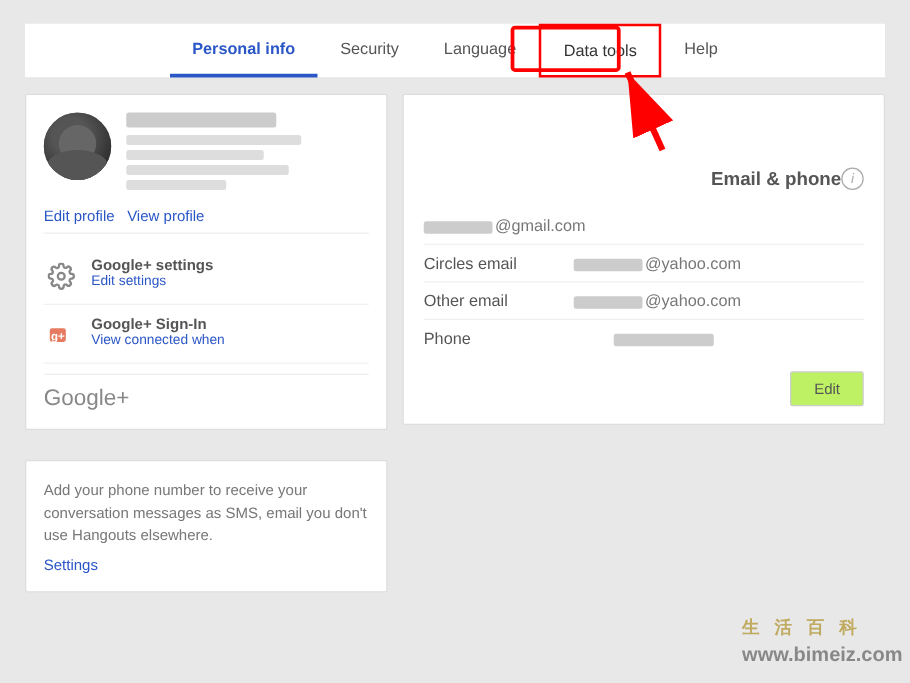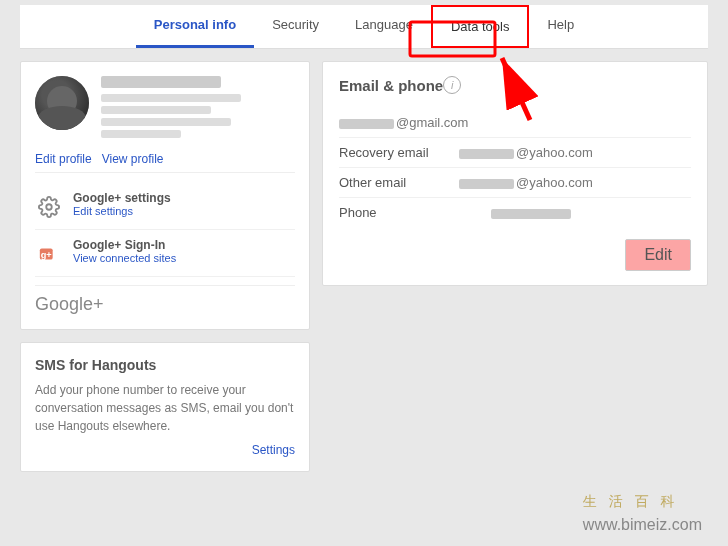--- a/index.html
+++ b/index.html
@@ -9,21 +9,21 @@
       width: 728px;
       height: 546px;
       overflow: hidden;
       position: relative;
     }
 
     .page-wrapper {
       background: #e8e8e8;
       width: 728px;
       height: 546px;
-      padding: 5px 20px;
+      padding: 19px 20px;
     }
 
     
     .top-nav {
       display: flex;
       justify-content: center;
       background: #fff;
       border-bottom: 1px solid #ddd;
       margin-bottom: 12px;
       padding: 0 10px;
@@ -50,21 +50,21 @@
     .main-content {
       display: flex;
       gap: 12px;
     }
 
     
     .left-panel {
       width: 290px;
       display: flex;
       flex-direction: column;
-      gap: 12px;
+      gap: 24px;
     }
 
     .profile-card {
       background: #fff;
       border: 1px solid #ddd;
       border-radius: 2px;
       padding: 14px;
     }
 
     .profile-top {
@@ -201,42 +201,42 @@
     .sms-desc {
       font-size: 12px;
       color: #777;
       line-height: 1.5;
       margin-bottom: 8px;
     }
     .sms-settings-link {
       color: #2a56c6;
       font-size: 12px;
       cursor: pointer;
-      text-align: right;
       display: block;
     }
 
     
     .right-panel {
       flex: 1;
     }
 
     .email-phone-card {
       background: #fff;
       border: 1px solid #ddd;
       border-radius: 2px;
       padding: 14px 16px;
       position: relative;
     }
 
     .card-header {
       display: flex;
-      justify-content: flex-start;
+      justify-content: flex-end;
       align-items: center;
       margin-bottom: 14px;
+      margin-top: 44px;
     }
     .card-title {
       font-size: 15px;
       color: #555;
       font-weight: bold;
     }
     .info-icon {
       width: 18px;
       height: 18px;
       border-radius: 50%;
@@ -277,46 +277,47 @@
       vertical-align: middle;
       margin-right: 2px;
     }
 
     .edit-btn {
       display: block;
       margin-left: auto;
       margin-top: 12px;
       padding: 6px 18px;
       border: 1px solid #ccc;
-      background: #fca5a5;
-      color: #555;
-      font-size: 16px;
+      background: #bef264;
+      color: #555;
+      font-size: 12px;
       cursor: pointer;
       border-radius: 2px;
     }
 
     
     .arrow-overlay {
       position: absolute;
       top: 0; left: 0;
       width: 728px;
       height: 546px;
       pointer-events: none;
       z-index: 10;
     }
 
     
     .watermark {
       position: absolute;
       bottom: 8px;
-      right: 26px;
+      right: 6px;
       color: #c0aa60;
       font-size: 11px;
       z-index: 20;
       line-height: 1.6;
+      font-weight: bold;
     }
     .watermark-top { font-size: 14px; letter-spacing: 4px; }
     .watermark-url { font-size: 16px; color: #888; }
   </style>
 </head>
 <body>
 
 <div class="page-wrapper">
 
   <nav class="top-nav">
@@ -366,51 +367,50 @@
 
           <div class="settings-item">
             <div class="settings-icon">
               <svg class="gplus-svg" viewBox="0 0 24 24" fill="#e05a3a">
                 <rect x="2" y="6" width="14" height="12" rx="2" fill="#e05a3a" opacity="0.8"></rect>
                 <text x="3" y="16" font-size="10" fill="white" font-weight="bold">g+</text>
               </svg>
             </div>
             <div>
               <div class="settings-text-title">Google+ Sign-In</div>
-              <div class="settings-text-sub">View connected sites</div>
+              <div class="settings-text-sub">View connected when</div>
             </div>
           </div>
 
           <div class="google-plus-logo">Google+</div>
         </div>
       </div>
 
       <div class="sms-card">
-        <div class="sms-title">SMS for Hangouts</div>
         <div class="sms-desc">Add your phone number to receive your conversation messages as SMS, email you don't use Hangouts elsewhere.</div>
         <a class="sms-settings-link">Settings</a>
       </div>
 
     </div>
 
     <div class="right-panel">
       <div class="email-phone-card">
         <div class="card-header">
           <div class="card-title">Email &amp; phone</div>
           <div class="info-icon">i</div>
         </div>
 
         <div class="email-row">
           <div class="email-value">
             <span class="blurred"></span><span>@gmail.com</span>
           </div>
         </div>
 
         <div class="email-row">
-          <div class="email-label">Recovery email</div>
+          <div class="email-label">Circles email</div>
           <div class="email-value">
             <span class="blurred"></span><span>@yahoo.com</span>
           </div>
         </div>
 
         <div class="email-row">
           <div class="email-label">Other email</div>
           <div class="email-value">
             <span class="blurred"></span><span>@yahoo.com</span>
           </div>

